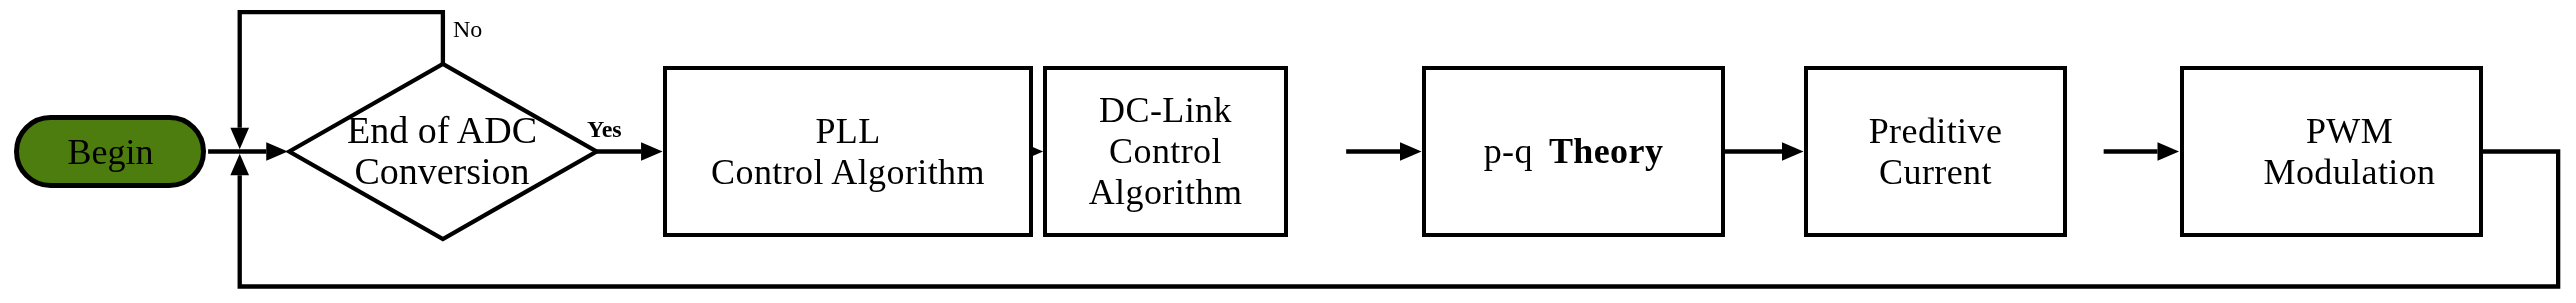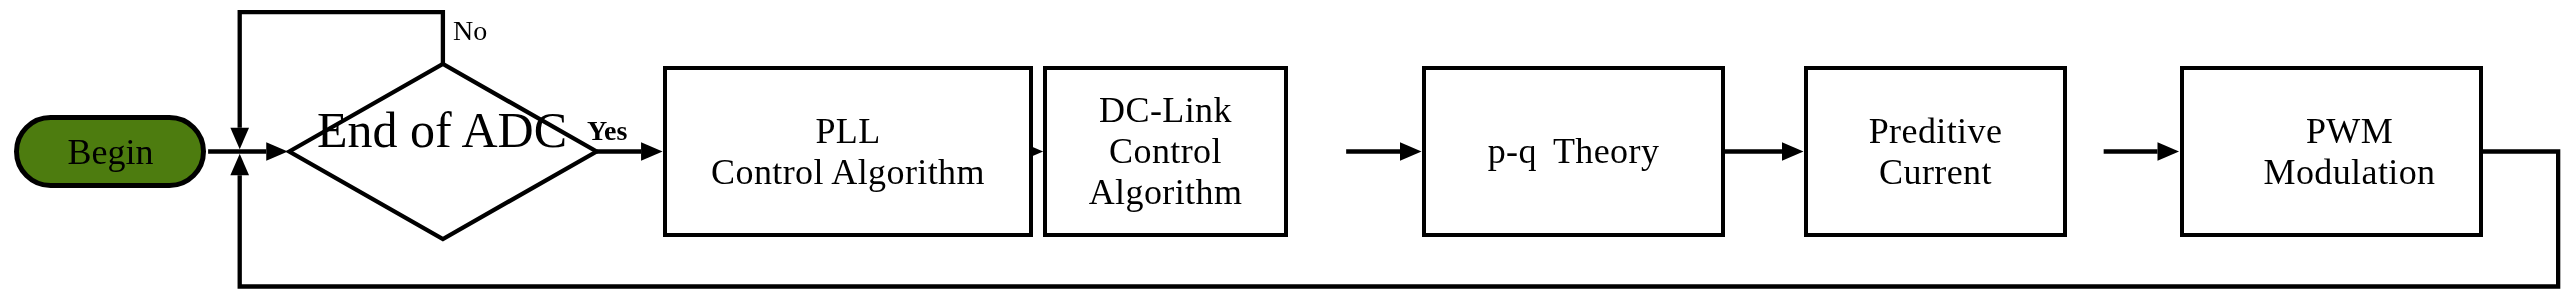--- a/index.html
+++ b/index.html
@@ -53,28 +53,28 @@
     display: flex;
     align-items: center;
     justify-content: center;
     font-size: 36px;
   }
   .decision-label {
     position: absolute;
     left: 298px; top: 110px;
     width: 288px;
     text-align: center;
-    font-size: 50px;
+    font-size: 38px;
     line-height: 41px;
   }
-  .edge-label { position: absolute; font-size: 28px; line-height: 1; }
+  .edge-label { position: absolute; font-size: 24px; line-height: 1; }
   .edge-label.no  { left: 453px; top: 17.3px; }
   .edge-label.yes { left: 587px; top: 117px; font-weight: bold; }
   .pq-italic { }
-  .pq-rest { margin-left: 16px; }
+  .pq-rest { margin-left: 16px; font-weight: bold; }
   
   .box-pll        { left: 663px;  width: 370px; }
   .box-dclink     { left: 1043px; width: 245px; }
   .box-pq         { left: 1422px; width: 303px; }
   .box-predictive { left: 1804px; width: 263px; }
   .box-pwm        { left: 2180px; width: 303px; padding-left: 36px; }
 </style>
 </head>
 <body>
 
@@ -108,20 +108,21 @@
     <path d="M3454,211 H3560 V399 H331 V244"></path>
     <polygon class="head" points="331,214 318,244 344,244"></polygon>
   </svg>
 
   <div class="terminator">
     <span>Begin</span>
   </div>
 
   <div class="decision-label">
     <div>End of ADC</div>
+    <div>Conversion</div>
   </div>
 
   <div class="edge-label no">No</div>
   <div class="edge-label yes">Yes</div>
 
   <div class="node-box box-pll">
     <div class="box-label">
       <div>PLL</div>
       <div>Control Algorithm</div>
     </div>

